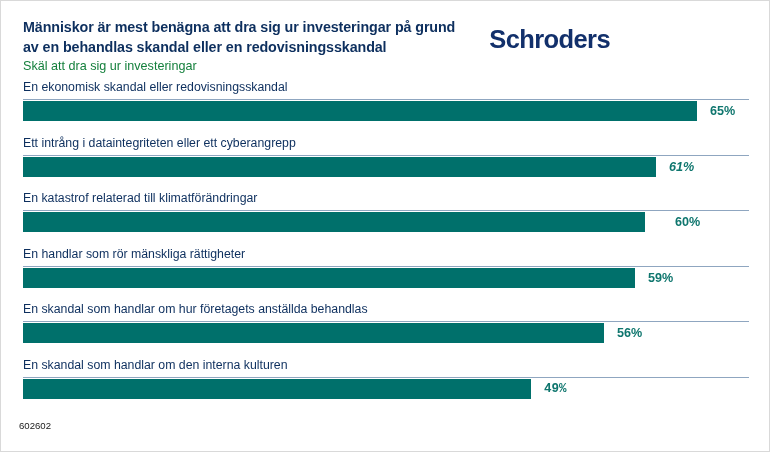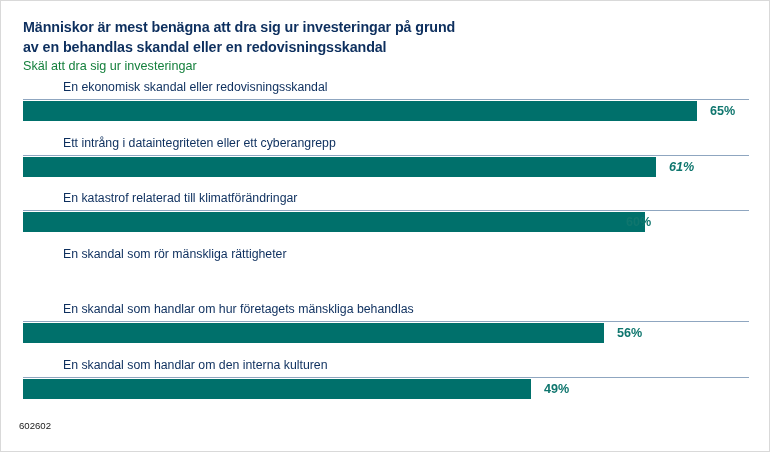--- a/index.html
+++ b/index.html
@@ -77,21 +77,20 @@
     height: 52px;
   }
   .row-label {
     position: absolute;
     left: 22px;
     top: 0px;
     font-size: 12.3px;
     line-height: 16px;
     color: #0d2f5e;
     white-space: nowrap;
-    margin-left: 40px;
   }
   .row-track {
     position: absolute;
     left: 22px;
     top: 20px;
     width: 726px;
     height: 24px;
   }
   .row-rule {
     position: absolute;
@@ -132,20 +131,21 @@
 <body>
 
 <div class="page">
 
   <div class="header">
     <div class="title">
       <span>Människor är mest benägna att dra sig ur investeringar på grund</span>
       <span class="title-line2">av en behandlas skandal eller en redovisningsskandal</span>
     </div>
     <div class="subtitle">Skäl att dra sig ur investeringar</div>
+    <div class="logo">Schroders</div>
   </div>
 
   <div class="chart" id="chart">
       <div class="row" style="top: 0px;">
         <div class="row-label">En ekonomisk skandal eller redovisningsskandal</div>
         <div class="row-track">
           <div class="row-rule"></div>
           <div class="bar" style="width: 674px; background: rgb(0, 112, 107);"></div>
           <div class="bar-value" style="left: 687px;">65%</div>
         </div>
@@ -156,39 +156,44 @@
           <div class="row-rule"></div>
           <div class="bar" style="width: 633px; background: rgb(0, 112, 107);"></div>
           <div class="bar-value" style="left: 646px; font-style: italic;">61%</div>
         </div>
       </div>
       <div class="row" style="top: 111px; padding-left: 36px;">
         <div class="row-label">En katastrof relaterad till klimatförändringar</div>
         <div class="row-track">
           <div class="row-rule"></div>
           <div class="bar" style="width: 622px; background: rgb(0, 112, 107);"></div>
-          <div class="bar-value" style="left: 603px;">60%</div>
+          <div class="bar-value" style="left: 652px;">60%</div>
         </div>
       </div>
       <div class="row" style="top: 166.5px;">
-        <div class="row-label">En skandal som rör mänskliga rättigheter</div>
+        <div class="row-label">En handlar som rör mänskliga rättigheter</div>
+        <div class="row-track">
+          <div class="row-rule"></div>
+          <div class="bar" style="width: 612px; background: rgb(0, 112, 107);"></div>
+          <div class="bar-value" style="left: 625px;">59%</div>
+        </div>
       </div>
       <div class="row" style="top: 222px;">
-        <div class="row-label">En skandal som handlar om hur företagets mänskliga behandlas</div>
+        <div class="row-label">En skandal som handlar om hur företagets anställda behandlas</div>
         <div class="row-track">
           <div class="row-rule"></div>
           <div class="bar" style="width: 581px; background: rgb(0, 112, 107);"></div>
           <div class="bar-value" style="left: 594px;">56%</div>
         </div>
       </div>
       <div class="row" style="top: 277.5px;">
         <div class="row-label">En skandal som handlar om den interna kulturen</div>
         <div class="row-track">
           <div class="row-rule"></div>
           <div class="bar" style="width: 508px; background: rgb(0, 112, 107);"></div>
-          <div class="bar-value" style="left: 521px;">49%</div>
+          <div class="bar-value" style="left: 521px; font-family: Liberation Mono, monospace;">49%</div>
         </div>
       </div>
     </div>
 
   <div class="footer">602602</div>
 
 </div>
 
 </body></html>

